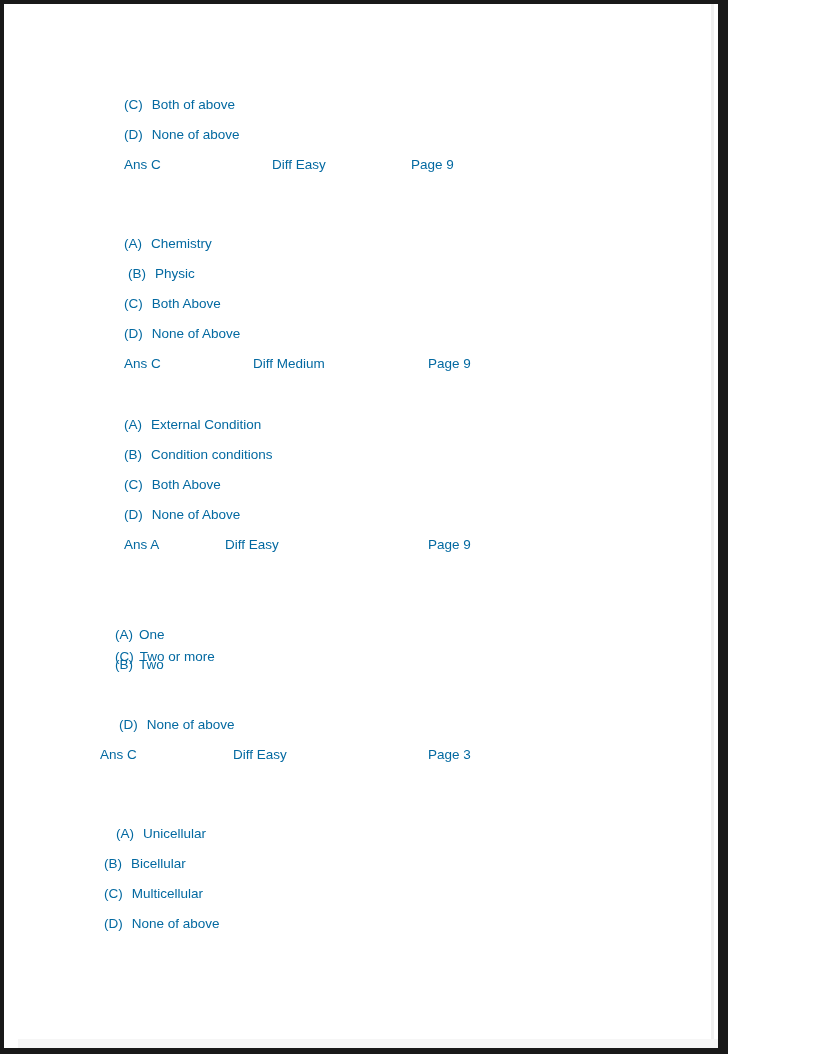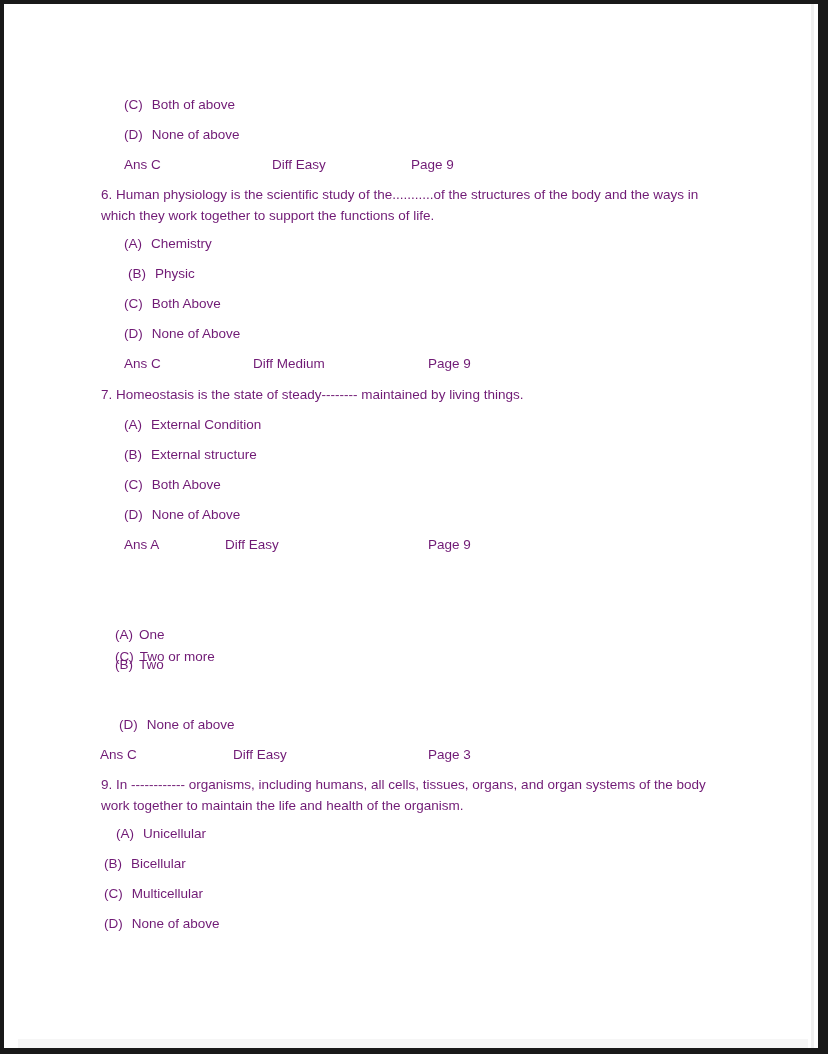--- a/index.html
+++ b/index.html
@@ -1,19 +1,19 @@
 <!DOCTYPE html>
 <html><head>
 <meta charset="utf-8">
 <style>
   html,body{margin:0;padding:0;background:#ffffff;}
   .page{
-    position:relative;width:828px;height:1054px;background:#ffffff;overflow:hidden;
+    position:relative;width:728px;height:1054px;background:#ffffff;overflow:hidden;
     font-family:"Liberation Sans","DejaVu Sans",sans-serif;
-    color:#701a75;font-size:13.5px;
+    color:#0369a1;font-size:13.5px;
   }
   .edge{position:absolute;background:#191919;}
   .edge-top{left:0;top:0;width:828px;height:4px;}
   .edge-left{left:0;top:0;width:4px;height:1054px;}
   .edge-right{right:0;top:0;width:10px;height:1054px;}
   .edge-bottom{left:0;bottom:0;width:828px;height:6px;}
   .shadow-right{position:absolute;right:14px;top:0;width:3px;height:1054px;background:#f0f0f0;}
   .shadow-bottom{position:absolute;left:18px;bottom:6px;width:790px;height:9px;background:#f6f6f6;}
   .line{position:absolute;white-space:nowrap;line-height:20px;}
   .para{position:absolute;line-height:20.5px;}
@@ -37,45 +37,43 @@
   </div>
   <div class="line" style="left:124px;top:125px">
     <span class="opt-label">(D)</span><span>None of above</span>
   </div>
   <div>
     <span class="line" style="left:124px;top:155px">Ans C</span>
     <span class="line" style="left:272px;top:155px">Diff Easy</span>
     <span class="line" style="left:411px;top:155px">Page 9</span>
   </div>
 
-  <div class="para" style="left:101px;top:185px;width:618px">6. Human physiology is the scientific study of the...........of the structures of the body and the ways in which they work together to support the functions of life.</div>
   <div class="line" style="left:124px;top:234px">
     <span class="opt-label">(A)</span><span>Chemistry</span>
   </div>
   <div class="line" style="left:128px;top:264px">
     <span class="opt-label">(B)</span><span>Physic</span>
   </div>
   <div class="line" style="left:124px;top:294px">
     <span class="opt-label">(C)</span><span>Both Above</span>
   </div>
   <div class="line" style="left:124px;top:324px">
     <span class="opt-label">(D)</span><span>None of Above</span>
   </div>
   <div>
     <span class="line" style="left:124px;top:354px">Ans C</span>
     <span class="line" style="left:253px;top:354px">Diff Medium</span>
     <span class="line" style="left:428px;top:354px">Page 9</span>
   </div>
 
-  <div class="para" style="left:101px;top:385px;width:640px">7. Homeostasis is the state of steady-------- maintained by living things.</div>
   <div class="line" style="left:124px;top:415px">
     <span class="opt-label">(A)</span><span>External Condition</span>
   </div>
   <div class="line" style="left:124px;top:445px">
-    <span class="opt-label">(B)</span><span>External structure</span>
+    <span class="opt-label">(B)</span><span>Condition conditions</span>
   </div>
   <div class="line" style="left:124px;top:475px">
     <span class="opt-label">(C)</span><span>Both Above</span>
   </div>
   <div class="line" style="left:124px;top:505px">
     <span class="opt-label">(D)</span><span>None of Above</span>
   </div>
   <div>
     <span class="line" style="left:124px;top:535px">Ans A</span>
     <span class="line" style="left:225px;top:535px">Diff Easy</span>
@@ -93,21 +91,20 @@
   </div>
   <div class="line" style="left:119px;top:715px">
     <span class="opt-label">(D)</span><span>None of above</span>
   </div>
   <div>
     <span class="line" style="left:100px;top:745px">Ans C</span>
     <span class="line" style="left:233px;top:745px">Diff Easy</span>
     <span class="line" style="left:428px;top:745px">Page 3</span>
   </div>
 
-  <div class="para" style="left:101px;top:775px;width:620px">9. In ------------ organisms, including humans, all cells, tissues, organs, and organ systems of the body work together to maintain the life and health of the organism.</div>
   <div class="line" style="left:116px;top:824px">
     <span class="opt-label">(A)</span><span>Unicellular</span>
   </div>
   <div class="line" style="left:104px;top:854px">
     <span class="opt-label">(B)</span><span>Bicellular</span>
   </div>
   <div class="line" style="left:104px;top:884px">
     <span class="opt-label">(C)</span><span>Multicellular</span>
   </div>
   <div class="line" style="left:104px;top:914px">

